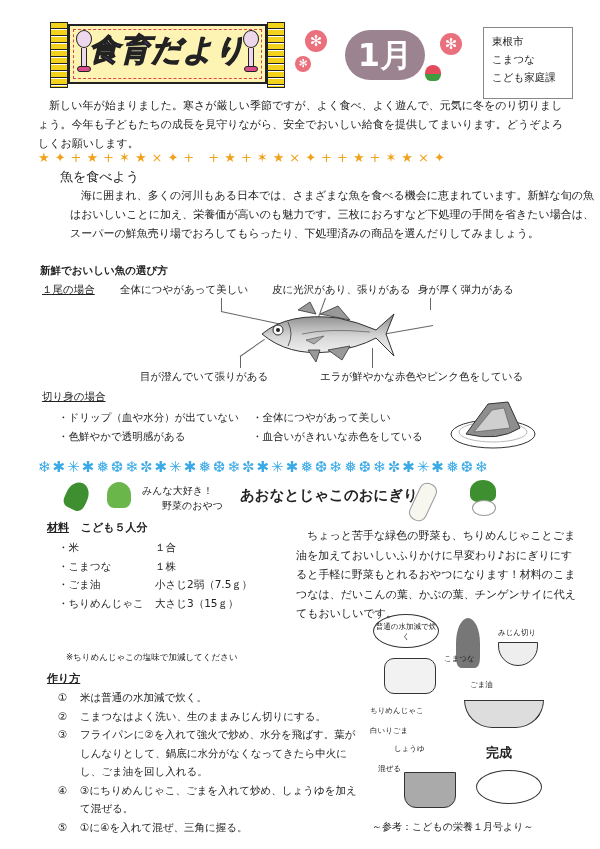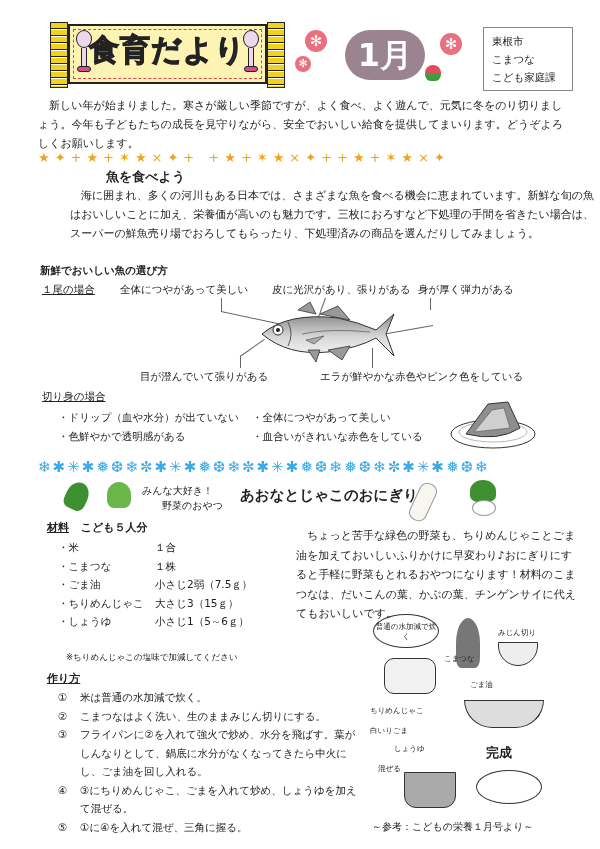--- a/index.html
+++ b/index.html
@@ -6,35 +6,35 @@
   body { width:600px; height:849px; background:#fff; font-family:"DejaVu Sans", sans-serif; color:#222; position:relative; overflow:hidden; }
   .abs { position:absolute; }
   
   .banner { left:50px; top:20px; width:235px; height:68px; }
   .banner-fringe-l, .banner-fringe-r { position:absolute; top:2px; width:18px; height:66px;
      background:repeating-linear-gradient(180deg,#f3d21c 0 5px,#222 5px 6px,#fff 6px 7px); border:1px solid #222; }
   .banner-fringe-l { left:0; } .banner-fringe-r { right:0; }
   .banner-body { position:absolute; left:18px; right:18px; top:4px; height:60px; background:#fdf4b4; border:2px solid #222; }
   .banner-inner { position:absolute; inset:3px; border:1px dashed #d44; }
   .banner-title { position:absolute; left:22px; right:22px; top:8px; text-align:center; font-size:30px; font-weight:bold; color:#8b5cf6; letter-spacing:1px;
-     -webkit-text-stroke:1.2px #222; line-height:44px; }
+     -webkit-text-stroke:1.2px #222; line-height:44px;font-style:italic; }
   .utensil { position:absolute; top:10px; width:16px; height:44px; }
   .utensil .head { width:16px; height:18px; border-radius:50%; background:#ecd7ec; border:1.5px solid #222; }
   .utensil .stem { width:6px; height:18px; margin:0 auto; background:#ecd7ec; border-left:1.5px solid #222; border-right:1.5px solid #222; }
   .utensil .bow { width:14px; height:6px; margin:0 auto; background:#d94b8a; border-radius:3px; border:1px solid #222; }
   
   .month-pill { left:345px; top:30px; width:80px; height:50px; background:#9b8390; border-radius:25px; color:#fff; font-size:32px; font-weight:bold; text-align:center; line-height:50px; }
   .plum { width:22px; height:22px; border-radius:50%; background:#e9707c; color:#fff; font-size:15px; text-align:center; line-height:22px; font-weight:bold; }
   .bud { left:425px; top:65px; width:16px; height:16px; border-radius:50% 50% 40% 40%; background:linear-gradient(180deg,#e34a5c 55%,#3e9b3e 55%); }
-  .dept-box { left:483px; top:27px; width:90px; height:64px; border:1px solid #888; padding:4px 8px; font-size:10.5px; line-height:18px; }
+  .dept-box { left:483px; top:27px; width:90px; height:72px; border:1px solid #888; padding:4px 8px; font-size:10.5px; line-height:18px; }
   
   .para { font-size:11px; line-height:19px; text-indent:1em; }
   .star-row { font-size:13px; color:#f1a21b; letter-spacing:5px; white-space:nowrap; overflow:hidden; }
   .snow-row { font-size:15px; color:#3aa9e6; letter-spacing:2px; white-space:nowrap; overflow:hidden; }
-  .h2 { font-size:13px; font-weight:bold;margin-left:46px; }
+  .h2 { font-size:13px; font-weight:normal; }
   .h3 { font-size:10.5px; font-weight:bold; }
   .label-sm { font-size:10.5px; white-space:nowrap; }
   .underline { text-decoration:underline; }
   .line { position:absolute; background:#666; }
   .bullet-list { font-size:10.5px; line-height:19px; }
   .ing-row { display:flex; font-size:10.5px; line-height:18.5px; }
   .ing-name { width:97px; }
   .steps { font-size:10.5px; line-height:18.5px; }
   .step { display:flex; }
   .step-num { width:22px; flex-shrink:0; }
@@ -159,24 +159,20 @@
       <span>１株</span>
     </div>
   <div class="ing-row">
       <span class="ing-name">・ごま油</span>
       <span>小さじ2弱（7.5ｇ）</span>
     </div>
   <div class="ing-row">
       <span class="ing-name">・ちりめんじゃこ</span>
       <span>大さじ3（15ｇ）</span>
     </div>
-  <div class="ing-row">
-      <span class="ing-name">・しょうゆ</span>
-      <span>小さじ1（5～6ｇ）</span>
-    </div>
 </div>
 <div class="abs" style="left:66px;top:652px;font-size:8.5px;">※ちりめんじゃこの塩味で加減してください</div>
 
 <div class="abs para" style="left:296px;top:526px;width:282px;font-size:11px;line-height:19.5px;">ちょっと苦手な緑色の野菜も、ちりめんじゃことごま油を加えておいしいふりかけに早変わり♪おにぎりにすると手軽に野菜もとれるおやつになります！材料のこまつなは、だいこんの葉、かぶの葉、チンゲンサイに代えてもおいしいです。</div>
 
 <div class="abs underline" style="left:47px;top:671px;font-size:11px;font-weight:bold;">作り方</div>
 <div class="abs steps" style="left:58px;top:688px;width:300px;">
   <div class="step">
       <span class="step-num">①</span>
       <span>米は普通の水加減で炊く。</span>

